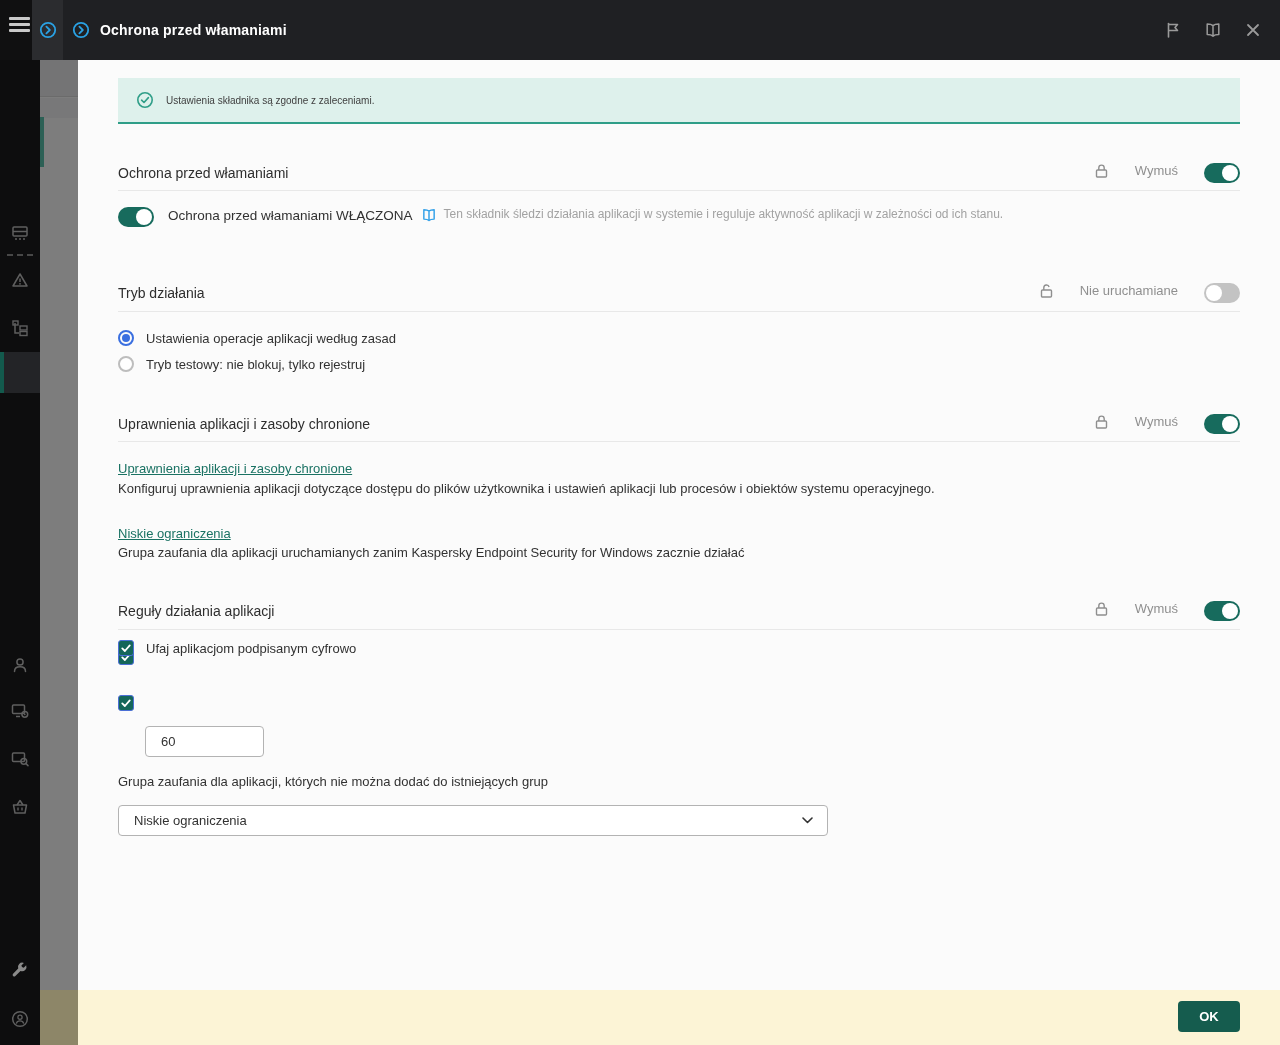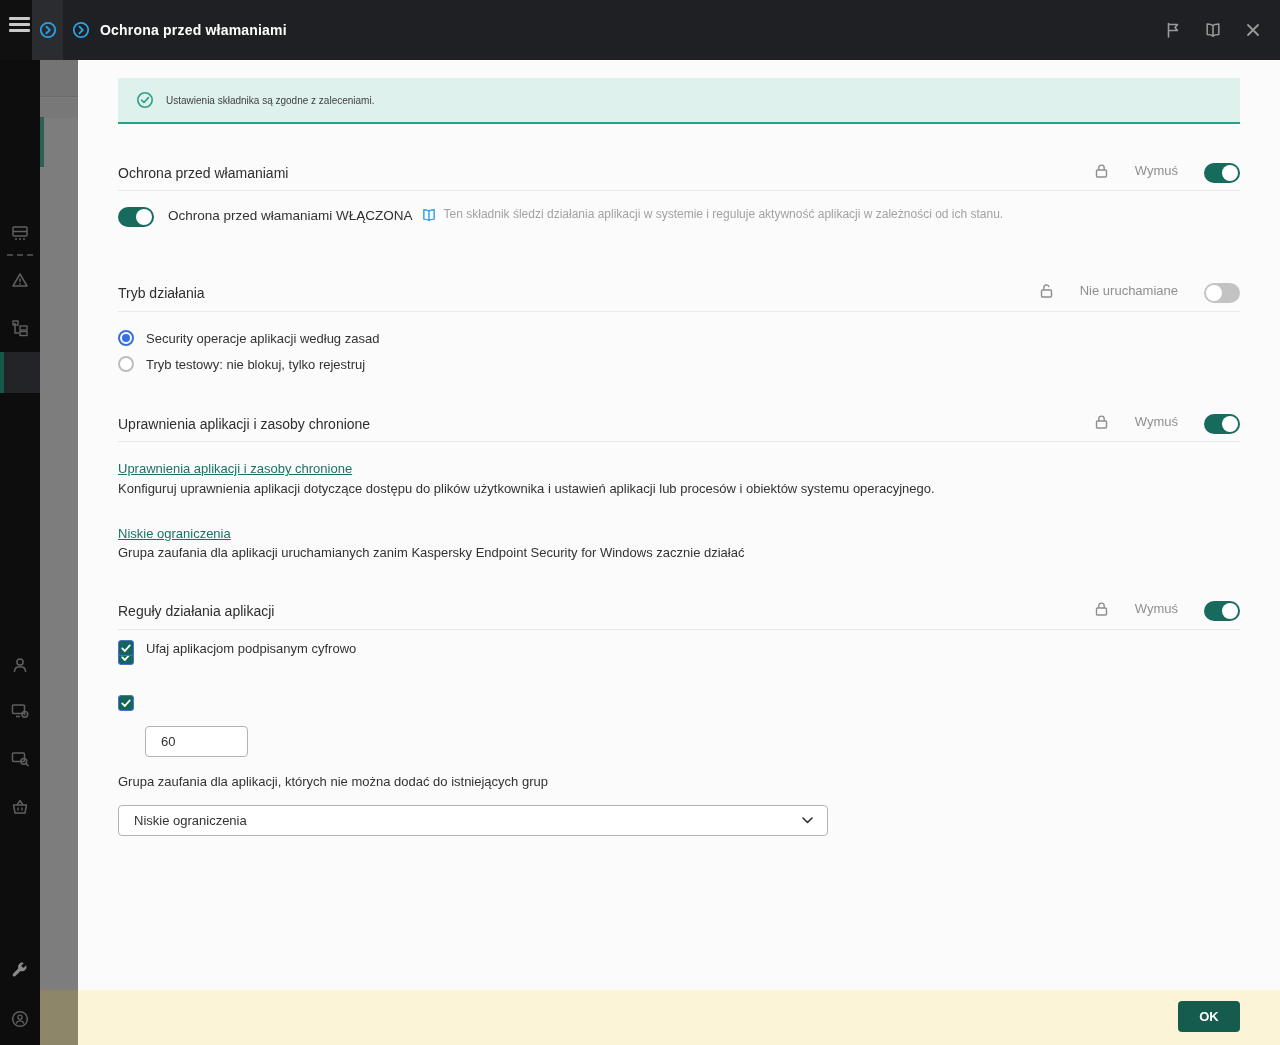--- a/index.html
+++ b/index.html
@@ -70,21 +70,21 @@
   .radio-label{font-size:13px;color:#323232;}
 
   .link{position:absolute;left:40px;font-size:13px;color:#1a7263;text-decoration:underline;cursor:pointer;}
   .desc{position:absolute;left:40px;font-size:13px;color:#323232;}
 
   .cb-row{position:absolute;left:40px;display:flex;align-items:center;gap:12px;cursor:pointer;}
   .checkbox{width:16px;height:16px;border-radius:3px;background:#14665a;border:1px solid #4b6fd6;
     display:flex;align-items:center;justify-content:center;flex:0 0 auto;}
   .cb-label{font-size:13px;color:#323232;}
 
-  .num-input{position:absolute;left:67px;top:666px;width:103px;height:31px;border:1px solid #b3b3b3;
+  .num-input{position:absolute;left:67px;top:666px;width:119px;height:31px;border:1px solid #b3b3b3;
     border-radius:4px;background:#fff;font-family:inherit;font-size:13px;color:#323232;padding:0 15px;outline:none;}
 
   .group-label{position:absolute;left:40px;top:714px;font-size:13px;color:#323232;}
   .select{position:absolute;left:40px;top:745px;width:710px;height:31px;border:1px solid #b3b3b3;border-radius:4px;
     background:#fff;display:flex;align-items:center;justify-content:space-between;padding:0 14px 0 15px;cursor:pointer;}
   .select-value{font-size:13px;color:#323232;}
 
   
   .footer{position:absolute;left:78px;top:990px;width:1202px;height:55px;background:#fcf4d6;}
   .ok-btn{position:absolute;right:40px;top:11px;width:62px;height:31px;border:none;border-radius:4px;
@@ -278,21 +278,21 @@
             <span class="knob"></span>
           </span>
       </span>
     </div>
     <div class="divider" style="top:251px"></div>
 
     <div class="radio-row" style="top:270px">
       <span class="radio sel">
           <i></i>
         </span>
-      <span class="radio-label">Security operacje aplikacji według zasad</span>
+      <span class="radio-label">Ustawienia operacje aplikacji według zasad</span>
     </div>
     <div class="radio-row" style="top:296px">
       <span class="radio unsel"></span>
       <span class="radio-label">Tryb testowy: nie blokuj, tylko rejestruj</span>
     </div>
 
     <div class="sec-head" style="top:347px">
       <span class="sec-title">Uprawnienia aplikacji i zasoby chronione</span>
       <span class="enforce">
         <span>

